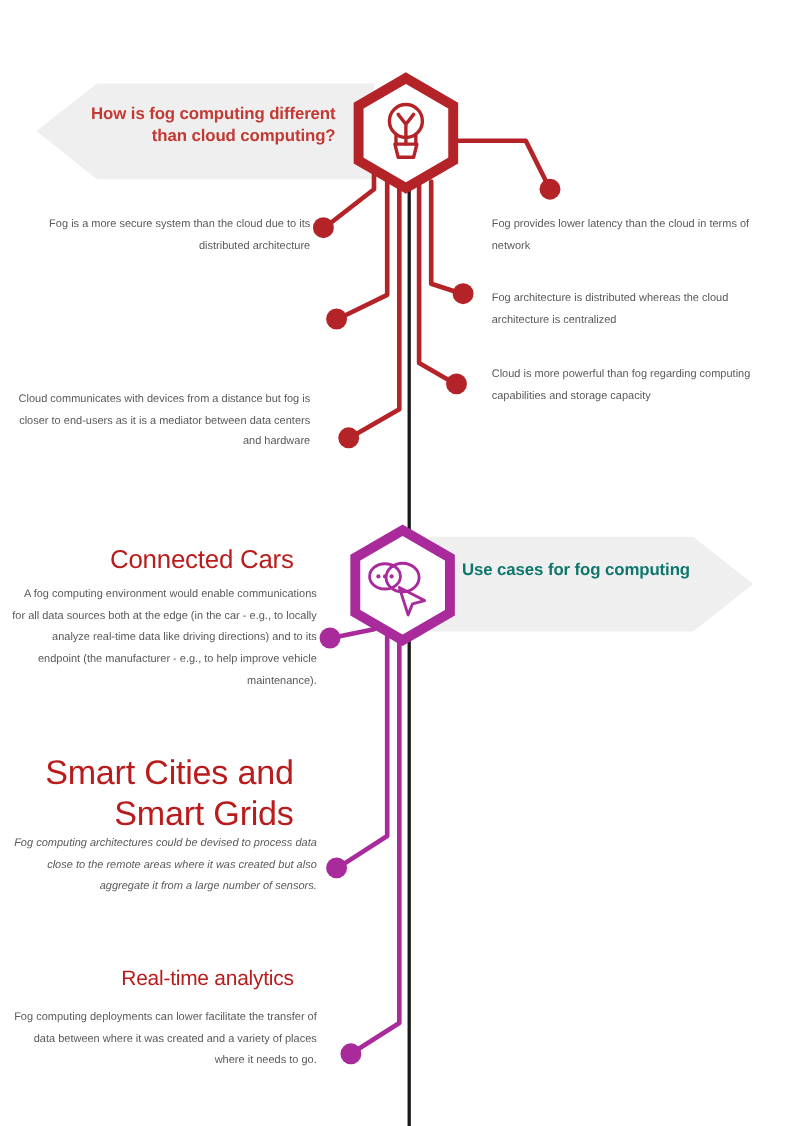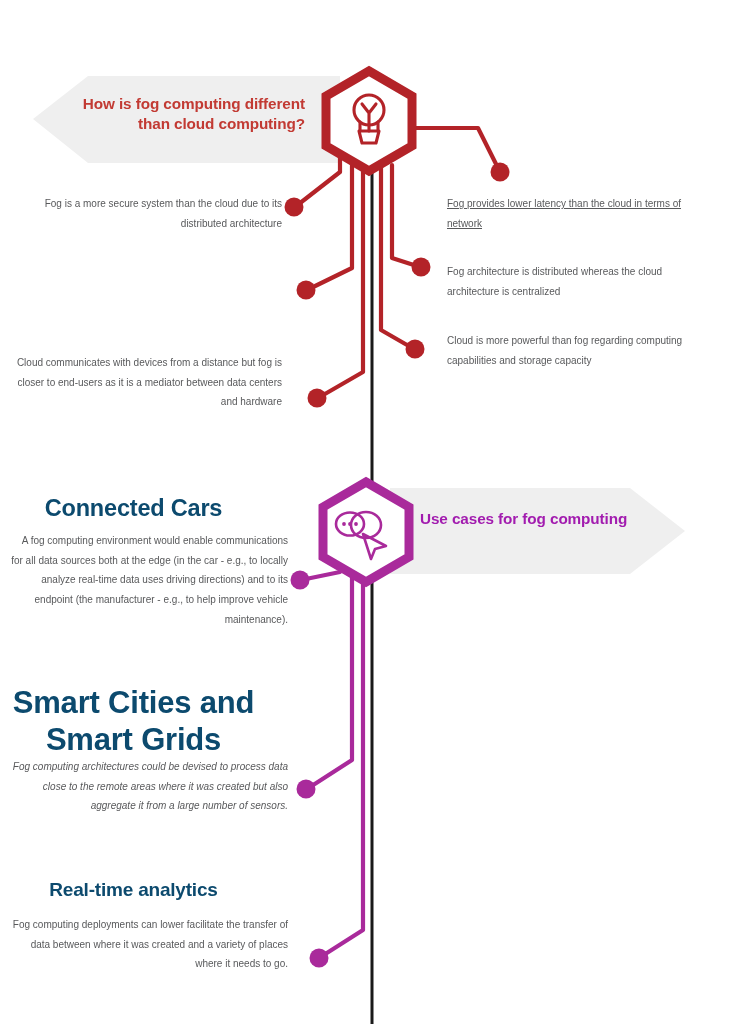--- a/index.html
+++ b/index.html
@@ -38,30 +38,30 @@
     width: 245px;
     text-align: right;
     font-size: 15.3px;
     color: #C23A33;
   }
   #banner-title-2 {
     left: 420px; top: 509px;
     width: 260px;
     text-align: left;
     font-size: 15.3px;
-    color: #a21caf;
+    color: #0f766e;
   }
 
   
   .section-heading {
     position: absolute;
-    font-weight: bold;
-    color: #0c4a6e;
+    font-weight: normal;
+    color: #b91c1c;
     line-height: 1.18;
-    text-align: center;
+    text-align: right;
     white-space: pre-line;
     letter-spacing: -0.2px;
     z-index: 5;
   }
   #heading-connected-cars { left: 0px;  top: 495px; width: 267px; font-size: 23.5px; }
   #heading-smart-cities   { left: 0px;  top: 685px; width: 267px; font-size: 31px; }
   #heading-realtime       { left: 0px;  top: 879px; width: 267px; font-size: 19px; }
 
   
   .note {
@@ -71,21 +71,21 @@
     color: #58595B;
     z-index: 5;
   }
   .note.right-align { text-align: right; }
   .note.left-align  { text-align: left; }
 
   
   #note-r1 { left: 10px;  top: 194px; width: 272px; }
   #note-r2 { left: 10px;  top: 262px; width: 272px; }
   #note-r3 { left: 10px;  top: 353px; width: 272px; }
-  #note-b1 { left: 447px; top: 194px; width: 248px; text-decoration: underline; }
+  #note-b1 { left: 447px; top: 194px; width: 248px; }
   #note-b2 { left: 447px; top: 262px; width: 248px; }
   #note-b3 { left: 447px; top: 331px; width: 248px; }
 
   
   #note-p1 { left: 10px;  top: 531px; width: 278px; }
   #note-p2 { left: 10px;  top: 757px; width: 278px; font-style: italic; }
   #note-p3 { left: 10px;  top: 915px; width: 278px; }
 </style>
 </head>
 <body>
@@ -173,21 +173,21 @@
   <div class="banner-label" id="banner-title-2">Use cases for fog computing</div>
 
   <div class="note right-align" id="note-r1">Fog is a more secure system than the cloud due to its distributed architecture</div>
   <div class="note right-align" id="note-r3">Cloud communicates with devices from a distance but fog is closer to end-users as it is a mediator between data centers and hardware</div>
 
   <div class="note left-align" id="note-b1">Fog provides lower latency than the cloud in terms of network</div>
   <div class="note left-align" id="note-b2">Fog architecture is distributed whereas the cloud architecture is centralized</div>
   <div class="note left-align" id="note-b3">Cloud is more powerful than fog regarding computing capabilities and storage capacity</div>
 
   <div class="section-heading" id="heading-connected-cars">Connected Cars</div>
-  <div class="note right-align" id="note-p1">A fog computing environment would enable communications for all data sources both at the edge (in the car - e.g., to locally analyze real-time data uses driving directions) and to its endpoint (the manufacturer - e.g., to help improve vehicle maintenance).</div>
+  <div class="note right-align" id="note-p1">A fog computing environment would enable communications for all data sources both at the edge (in the car - e.g., to locally analyze real-time data like driving directions) and to its endpoint (the manufacturer - e.g., to help improve vehicle maintenance).</div>
 
   <div class="section-heading" id="heading-smart-cities">Smart Cities and
 Smart Grids</div>
   <div class="note right-align" id="note-p2">Fog computing architectures could be devised to process data close to the remote areas where it was created but also aggregate it from a large number of sensors.</div>
 
   <div class="section-heading" id="heading-realtime">Real-time analytics</div>
   <div class="note right-align" id="note-p3">Fog computing deployments can lower facilitate the transfer of data between where it was created and a variety of places where it needs to go.</div>
 
 </div>
 

